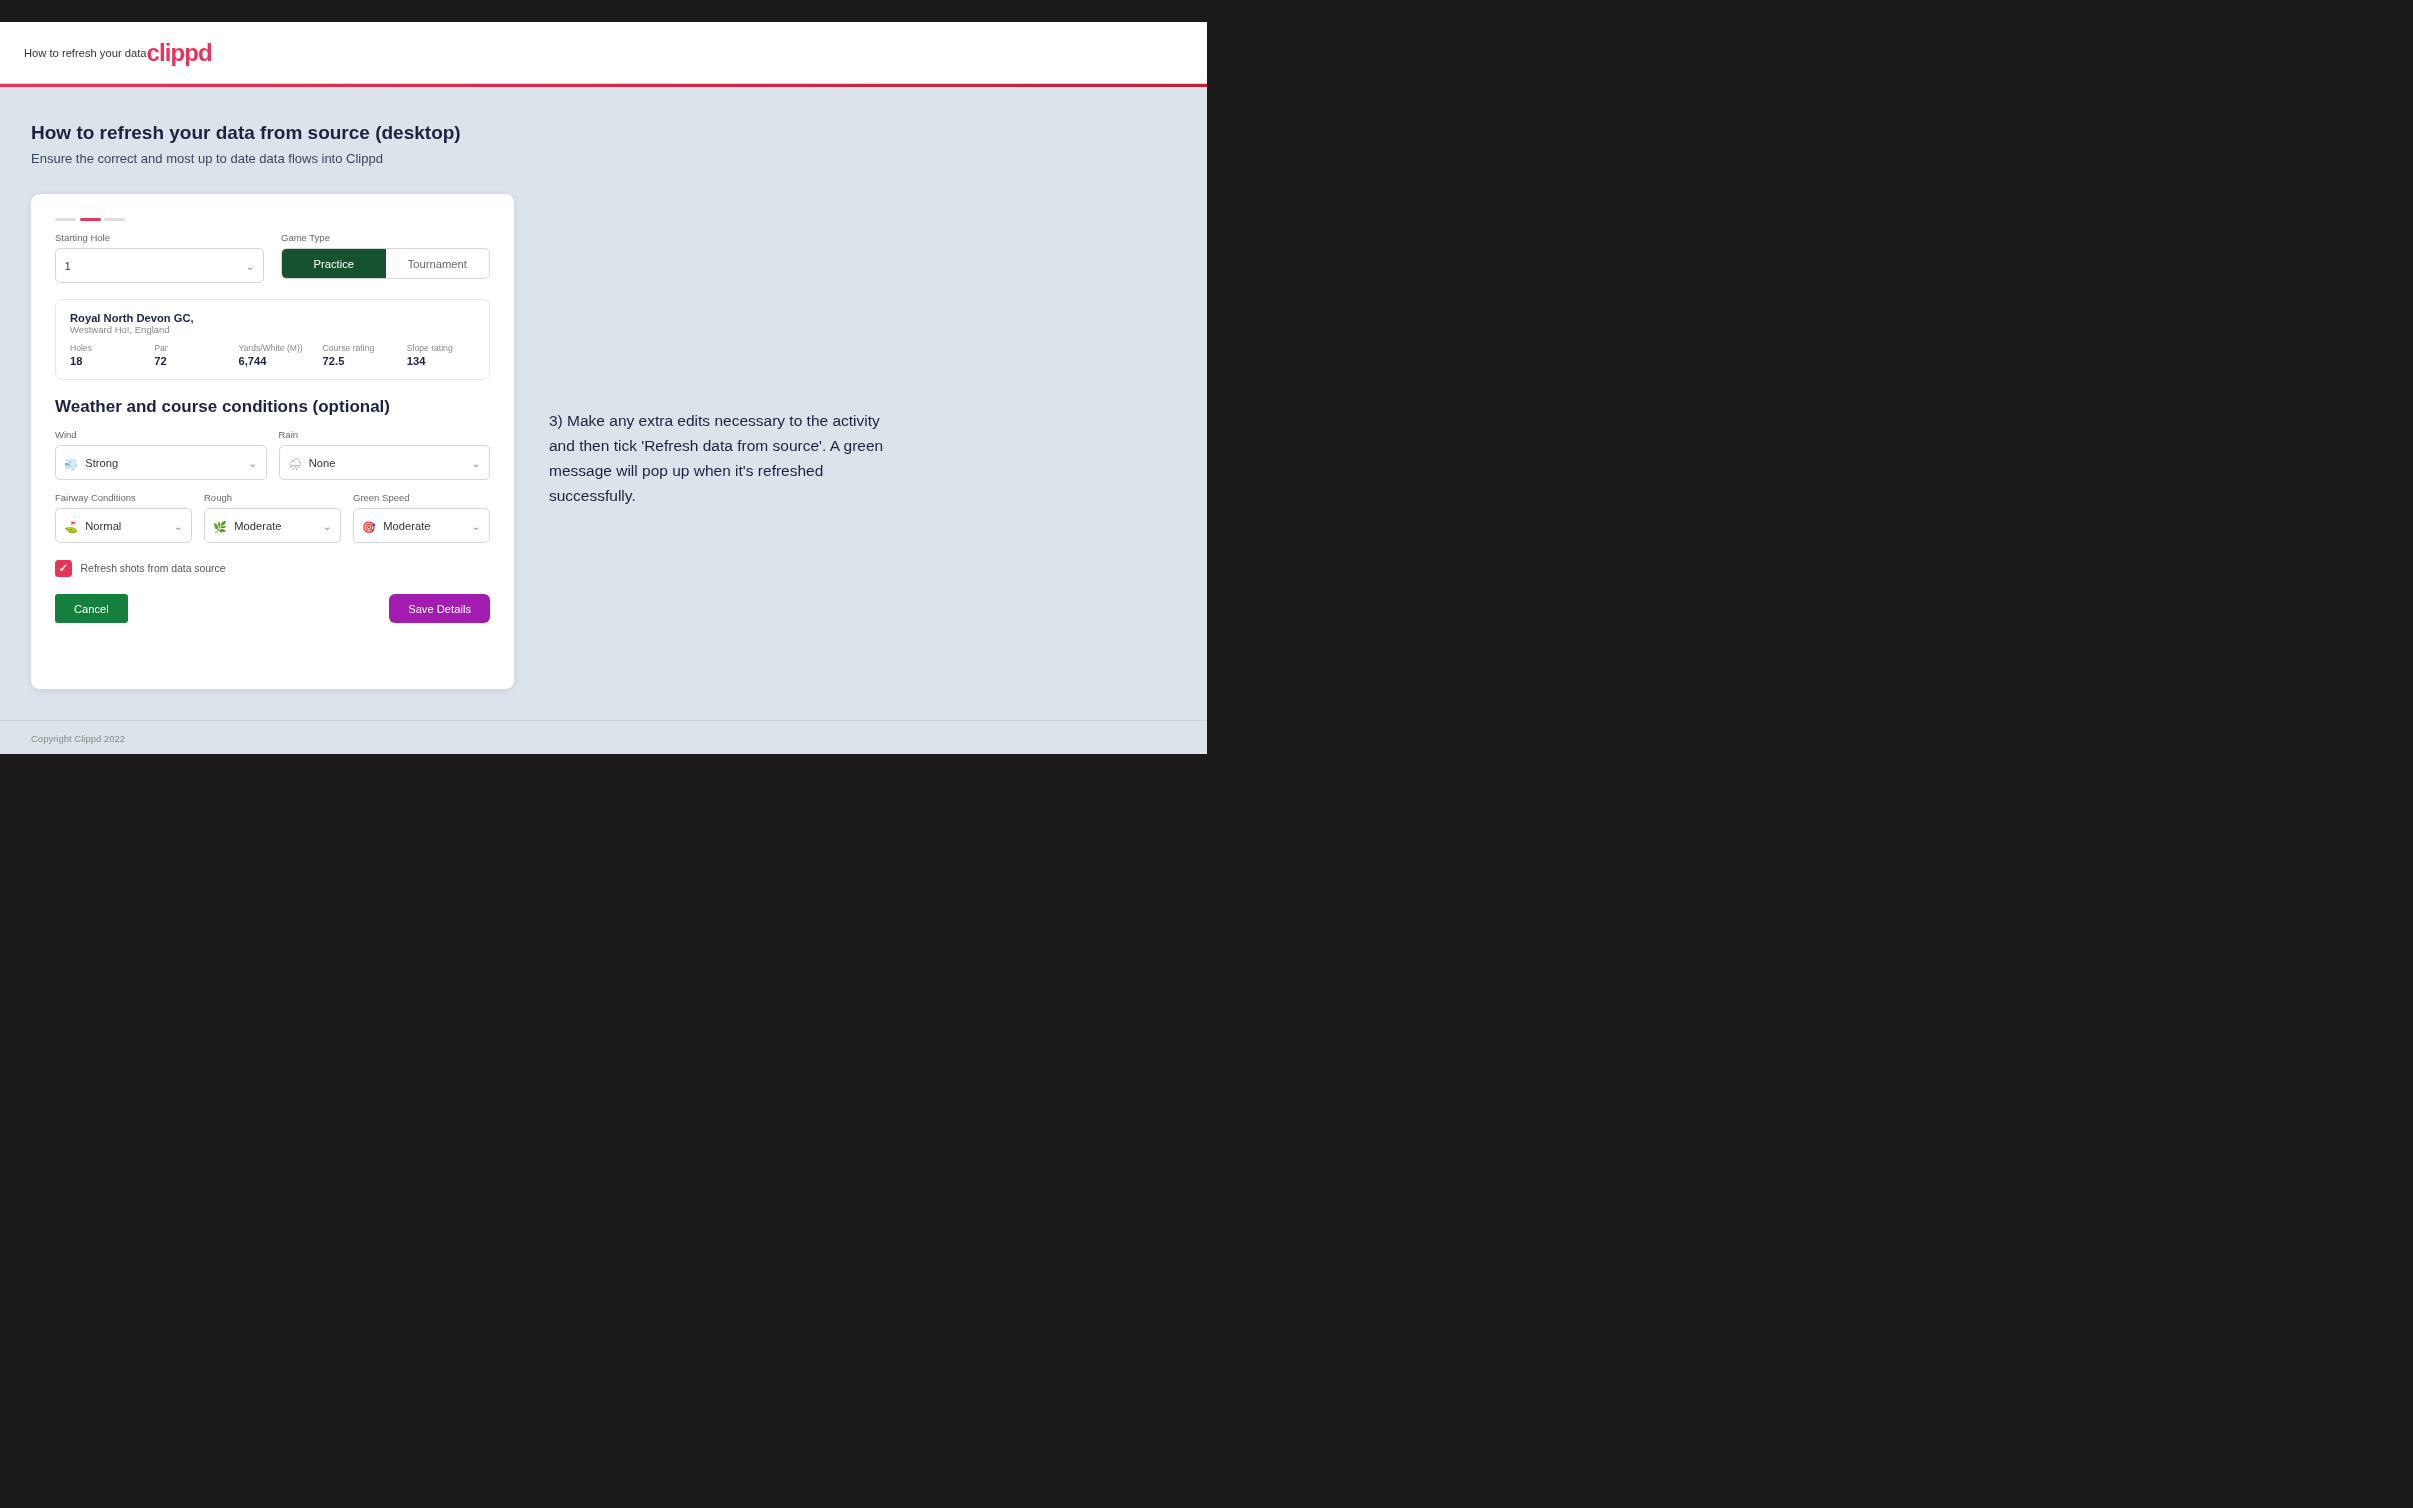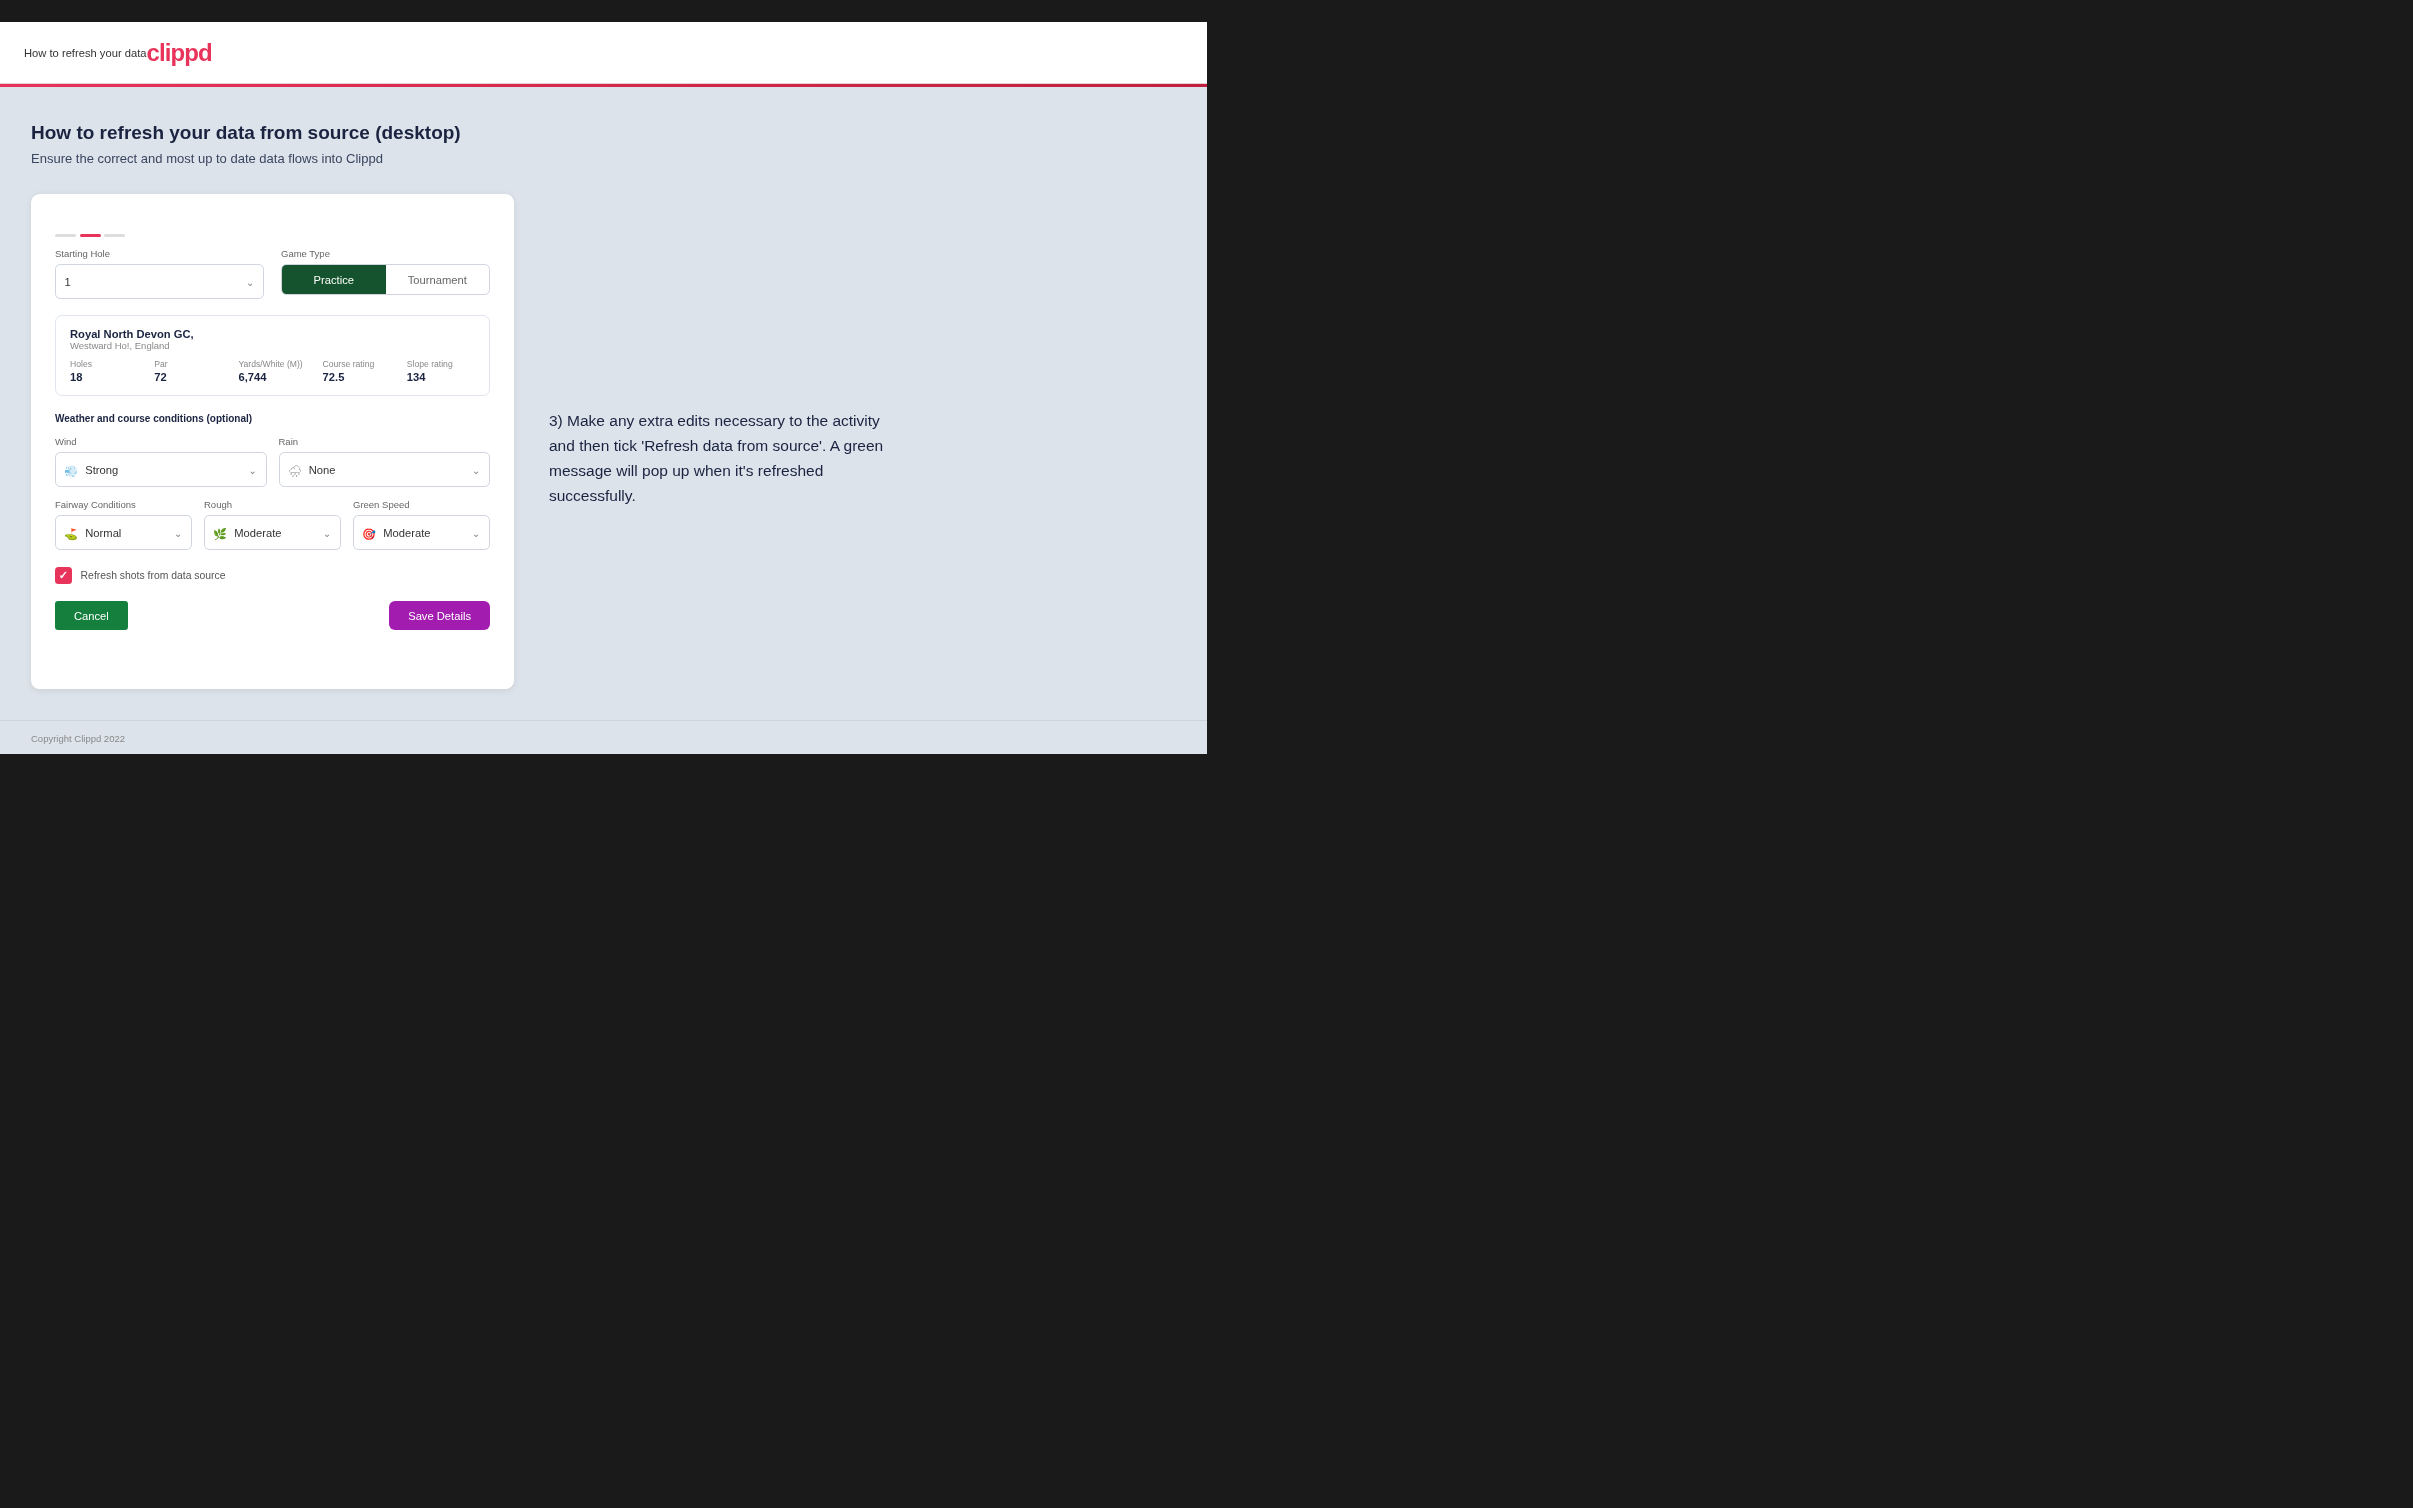--- a/index.html
+++ b/index.html
@@ -55,21 +55,21 @@
       margin-bottom: 28px;
     }
     .content-area {
       display: flex;
       gap: 35px;
       flex: 1;
     }
     .form-panel {
       background: #ffffff;
       border-radius: 8.6px;
-      padding: 40px 24px 24px 24px;
+      padding: 24px 24px 24px 24px;
       width: 483px;
       flex-shrink: 0;
       box-shadow: 0 1.7px 7px rgba(0,0,0,0.08);
     }
     .section-label {
       font-size: 9.5px;
       color: #666;
       margin-bottom: 5.2px;
       font-weight: 500;
     }
@@ -162,21 +162,21 @@
       font-size: 8.6px;
       color: #888;
       margin-bottom: 1.7px;
     }
     .stat-value {
       font-size: 11.2px;
       font-weight: 600;
       color: #1a2340;
     }
     .weather-section-label {
-      font-size: 10px;
+      font-size: 17px;
       font-weight: 600;
       color: #1a2340;
       margin-bottom: 12px;
     }
     .conditions-grid {
       display: grid;
       grid-template-columns: 1fr 1fr;
       gap: 12px;
       margin-bottom: 12px;
     }

